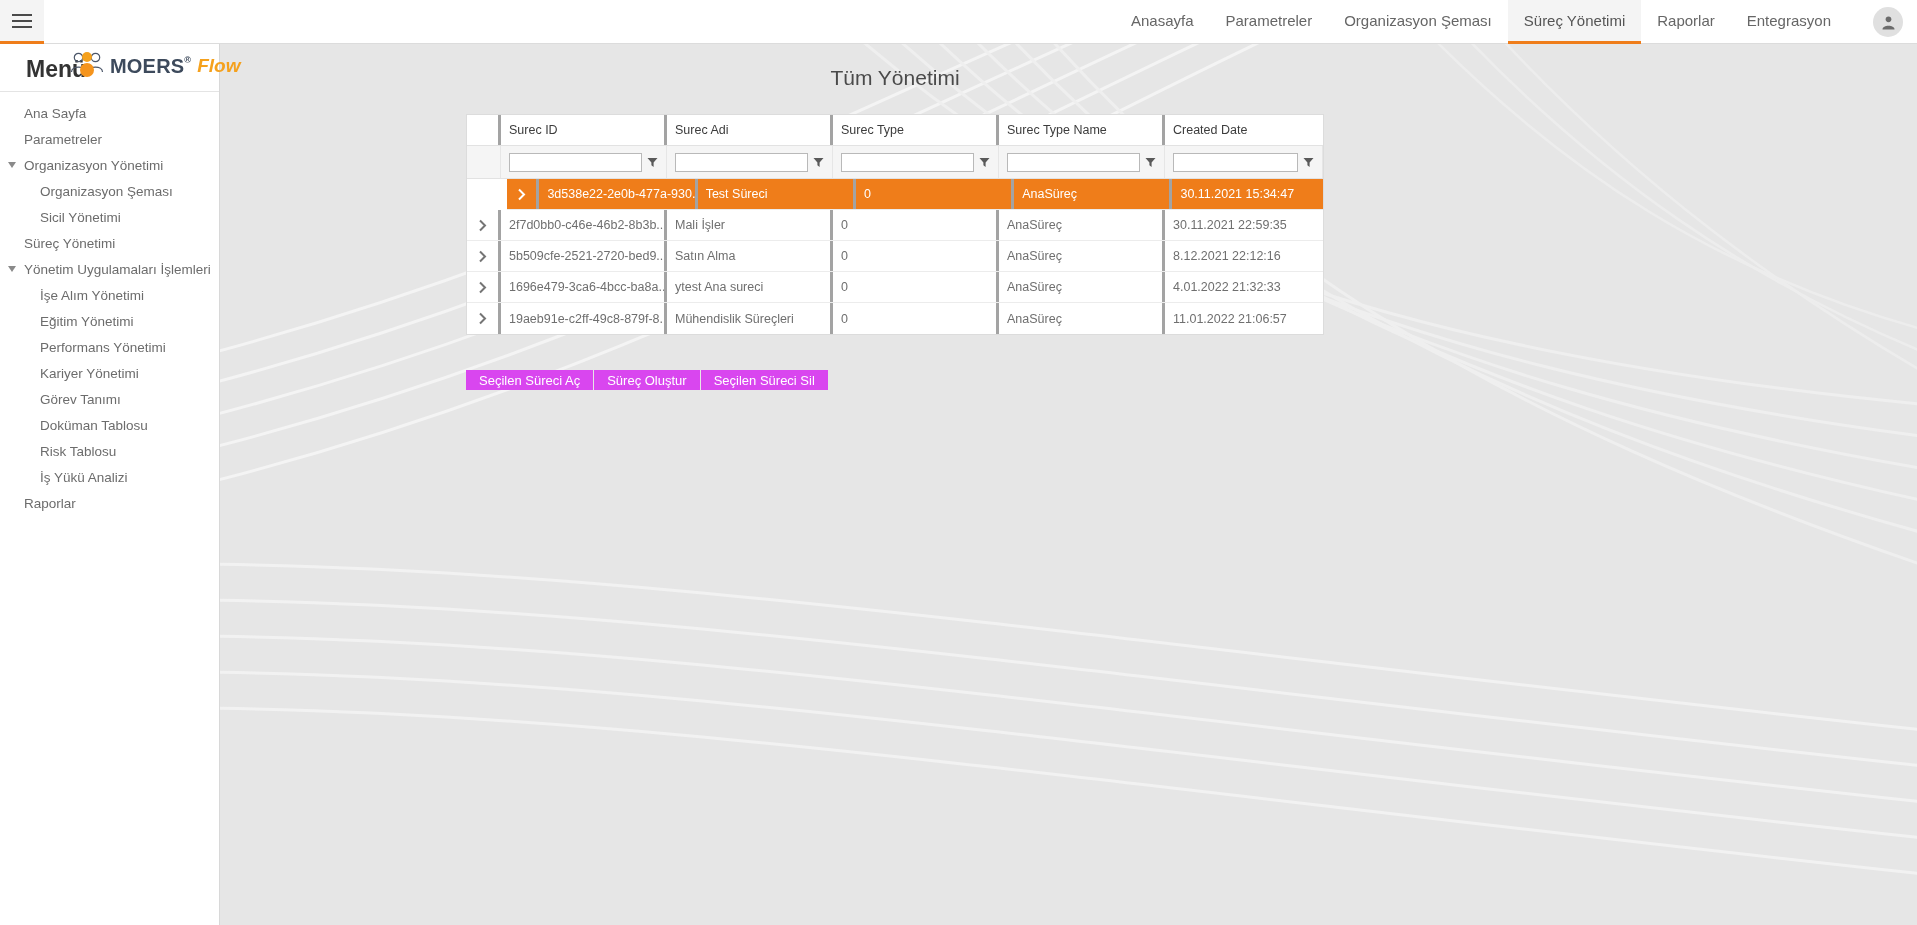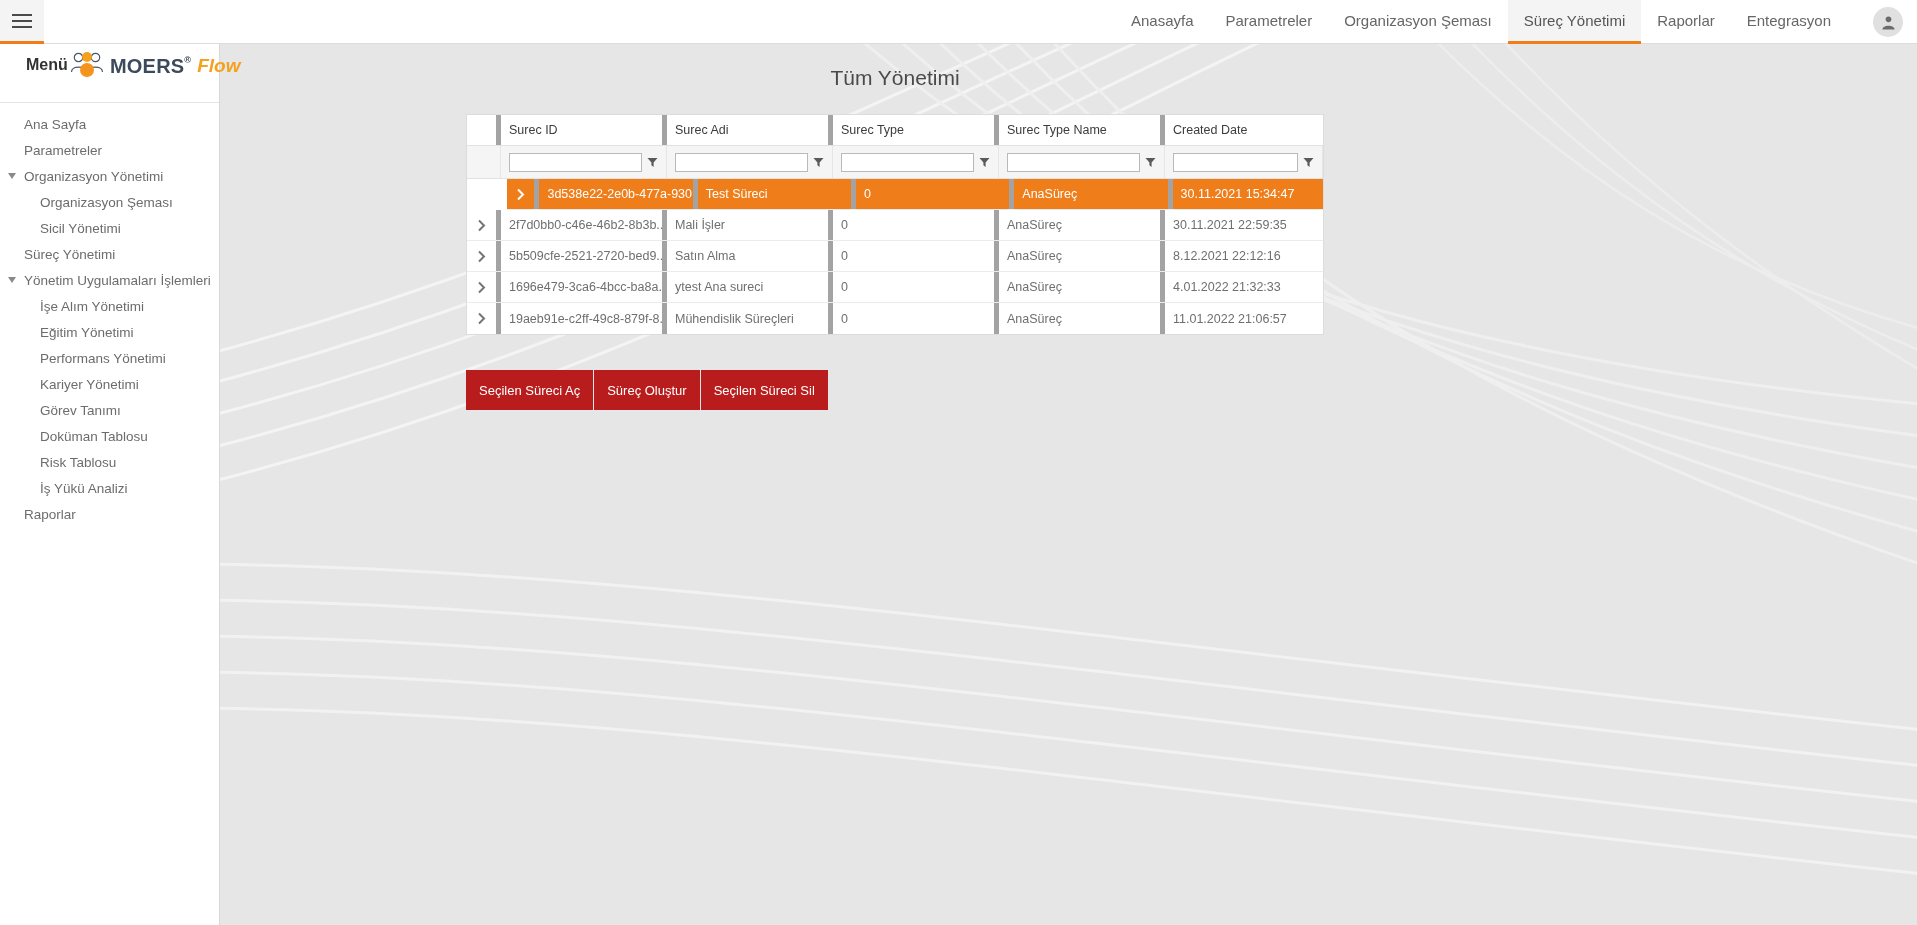--- a/index.html
+++ b/index.html
@@ -62,22 +62,22 @@
   .avatar svg { width: 17px; height: 17px; fill: #6b6b6b; }
 
   
   .sidebar {
     position: absolute; left: 0; top: 44px; width: 220px; height: 881px;
     background: #ffffff;
     border-right: 1px solid #d8d8d8;
     z-index: 20;
   }
   .menu-title {
-    font-size: 16px; font-weight: bold; color: #333;
-    padding: 12px 0 28px 26px;
+    font-size: 23px; font-weight: bold; color: #333;
+    padding: 12px 0 8px 26px;
     border-bottom: 1px solid #e4e4e4;
   }
   .menu-list { padding-top: 8px; }
   .menu-row {
     position: relative;
     display: flex; align-items: center;
     height: 26px;
     font-size: 13.5px; color: #6c6c6c;
     cursor: pointer;
     padding-left: 24px;
@@ -121,21 +121,21 @@
     border: 1px solid #dcdcdc;
     font-size: 12.5px;
   }
   .grid-row { display: flex; }
   .grid-head {
     background: #fff;
     border-bottom: 1px solid #e2e2e2;
     height: 31px;
   }
   .cell {
-    border-right: 5px solid #a3a3a3;
+    border-right: 3px solid #a3a3a3;
     display: flex; align-items: center;
     padding: 0 8px;
     overflow: hidden; white-space: nowrap;
   }
   .cell:last-child { border-right: none; }
   .c-exp   { width: 34px; justify-content: center; padding: 0; }
   .c-id    { width: 166px; }
   .c-name  { width: 166px; }
   .c-type  { width: 166px; }
   .c-tname { width: 166px; }
@@ -169,26 +169,26 @@
   .grid-body .grid-row.selected .cell { color: #ffffff; }
   .grid-body .grid-row.selected .chev svg { stroke: #ffffff; }
   .chev svg { stroke: #757575; }
 
   
   .btn-bar {
     position: absolute; left: 246px; top: 326px;
     display: flex; gap: 1px;
   }
   .btn {
-    background: #b91c1c;
+    background: #d946ef;
     color: #fff;
     border: none;
     font-family: "Liberation Sans", sans-serif;
     font-size: 13px;
-    height: 40px;
+    height: 20px;
     padding: 0 13px;
     cursor: pointer;
     white-space: nowrap;
   }
 </style>
 </head>
 <body>
 
 <div class="topbar">
   <div class="hamburger-cell">

